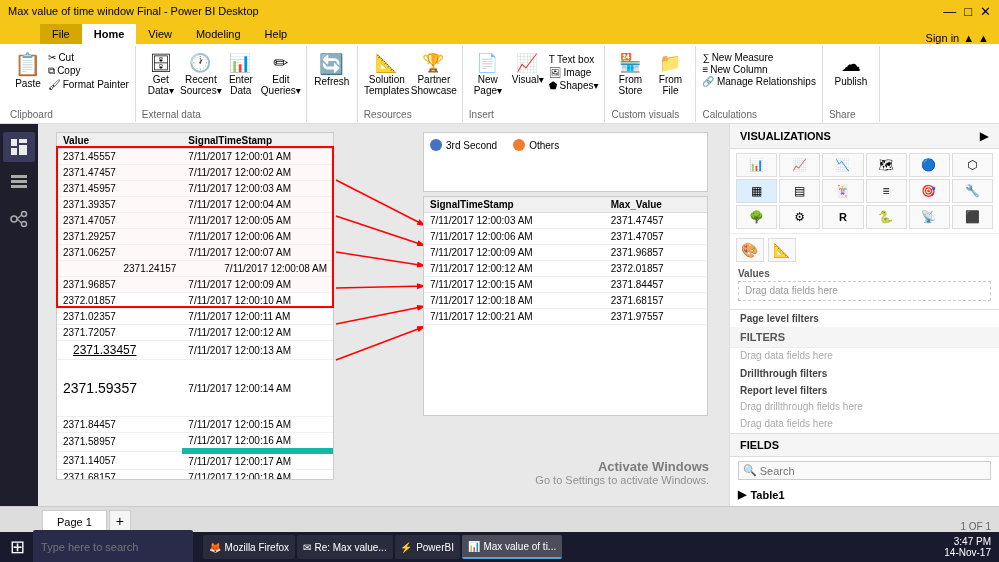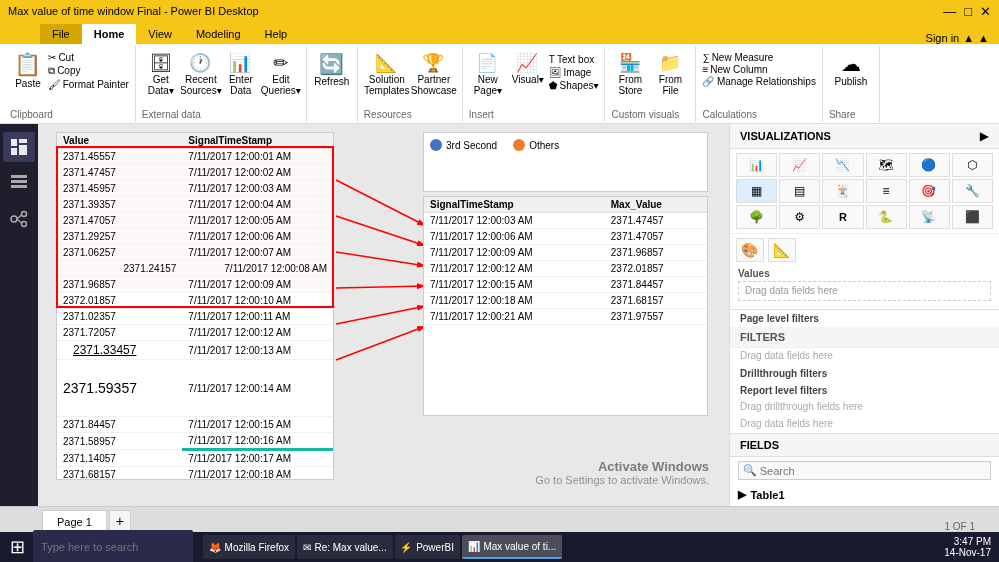--- a/index.html
+++ b/index.html
@@ -282,21 +282,21 @@
             <tr>
     <td style="padding:20px 6px;border-bottom:1px solid #f0f0f0;font-size:14px;margin-top:44px;">2371.59357</td>
     <td style="padding:2px 6px;border-bottom:1px solid #f0f0f0;font-size:10px;">7/11/2017 12:00:14 AM</td>
   </tr>
             <tr>
     <td style="padding:2px 6px;border-bottom:1px solid #f0f0f0;font-size:10px;">2371.84457</td>
     <td style="padding:2px 6px;border-bottom:1px solid #f0f0f0;font-size:10px;">7/11/2017 12:00:15 AM</td>
   </tr>
             <tr>
     <td style="padding:2px 6px;border-bottom:1px solid #f0f0f0;font-size:10px;">2371.58957</td>
-    <td style="padding:2px 6px;border-bottom:3px solid #14b8a6;font-size:10px;margin-top:19px;">7/11/2017 12:00:16 AM</td>
+    <td style="padding:2px 6px;border-bottom:6px solid #14b8a6;font-size:10px;margin-top:19px;">7/11/2017 12:00:16 AM</td>
   </tr>
             <tr>
     <td style="padding:2px 6px;border-bottom:1px solid #f0f0f0;font-size:10px;">2371.14057</td>
     <td style="padding:2px 6px;border-bottom:1px solid #f0f0f0;font-size:10px;">7/11/2017 12:00:17 AM</td>
   </tr>
             <tr>
     <td style="padding:2px 6px;border-bottom:1px solid #f0f0f0;font-size:10px;">2371.68157</td>
     <td style="padding:2px 6px;border-bottom:1px solid #f0f0f0;font-size:10px;">7/11/2017 12:00:18 AM</td>
   </tr>
           </tbody>
@@ -459,21 +459,21 @@
   </div>
         </div>
     </div>
 
   </div>
 </div>
 
 <div style="height:26px;background:#ddd;display:flex;align-items:flex-end;padding-left:42px;border-top:1px solid #ccc;">
   <div style="background:#fff;padding:2px 14px;font-size:11px;cursor:pointer;border:1px solid #ccc;border-bottom:none;height:22px;display:flex;align-items:center;">Page 1</div>
   <button style="border:1px solid #ccc;background:#f5f5f5;cursor:pointer;width:22px;height:22px;font-size:14px;display:flex;align-items:center;justify-content:center;margin-left:2px;">+</button>
-  <div style="margin-left:auto;margin-right:24px;font-size:10px;color:#666;display:flex;align-items:center;">
+  <div style="margin-left:auto;margin-right:8px;font-size:10px;color:#666;display:flex;align-items:center;">
     <span>1 OF 1</span>
   </div>
 </div>
 
 <div style="height:30px;background:#1a1a2e;display:flex;align-items:center;gap:2px;padding:0 4px;position:relative;">
   <button style="border:none;background:transparent;color:#fff;font-size:18px;padding:0 6px;cursor:pointer;">⊞</button>
   <input type="text" placeholder="Type here to search" style="background: rgb(42, 42, 74); border: none; color: rgb(170, 170, 170); font-size: 11px; padding: 0px 8px; height: 34px; width: 160px; border-radius: 2px; outline: none;">
 
   <div style="display:flex;gap:2px;margin-left:8px;">
     <button style="height:24px;padding:0 6px;background:rgba(255,255,255,0.08);border:none;color:#fff;font-size:10px;cursor:pointer;display:flex;align-items:center;gap:3px;border-radius:2px;">

